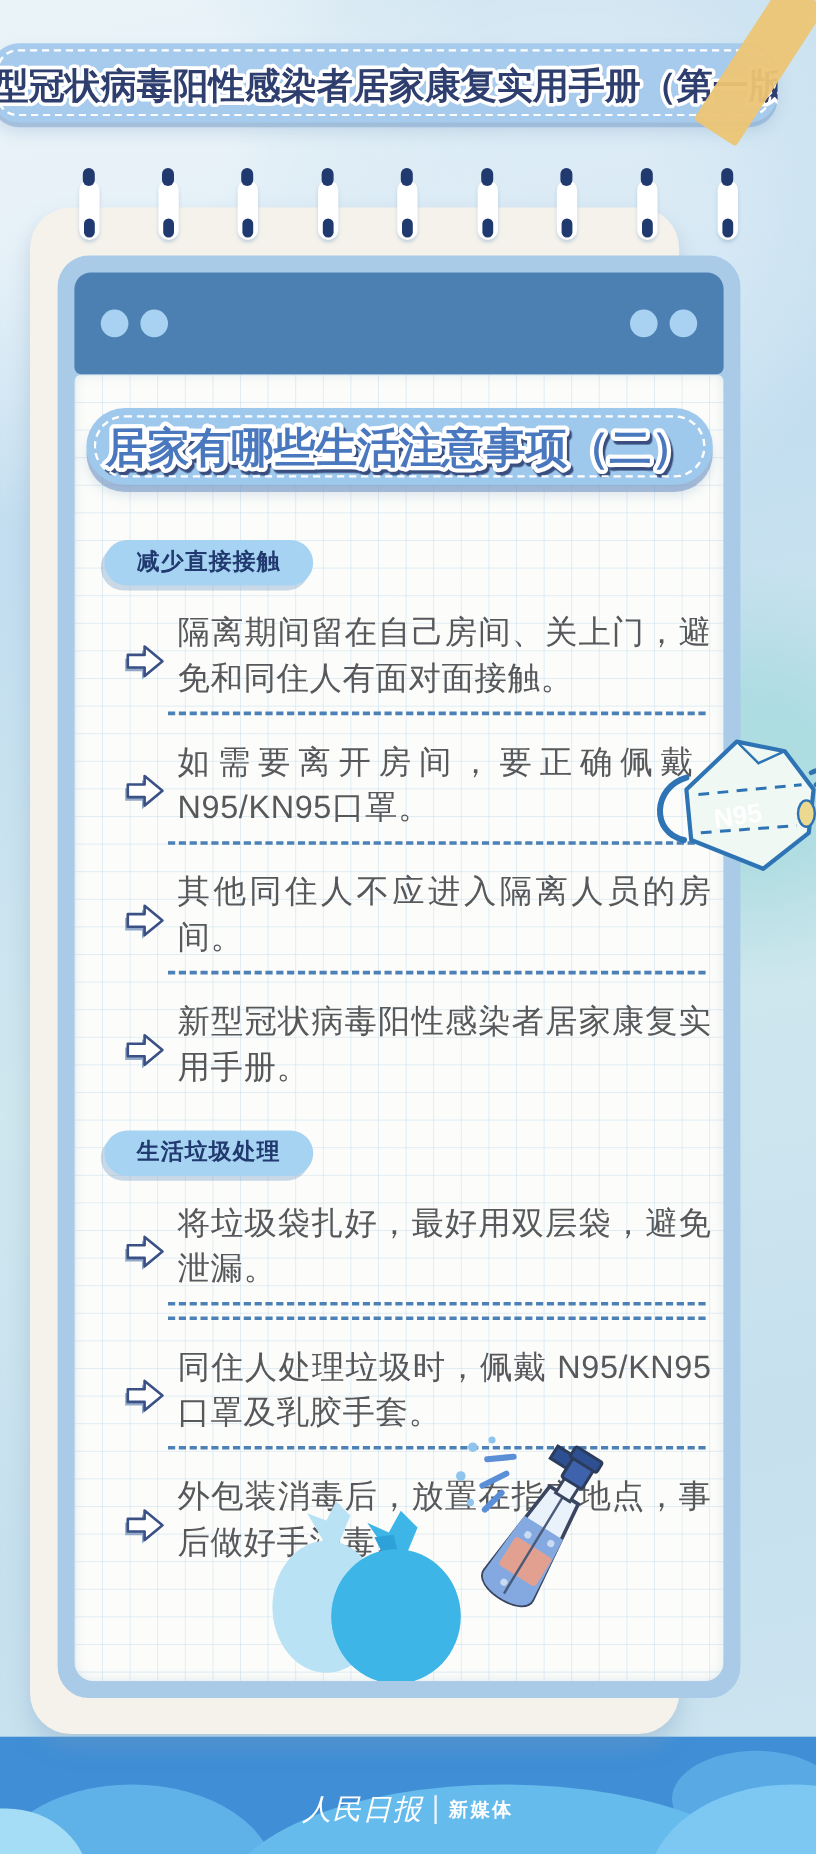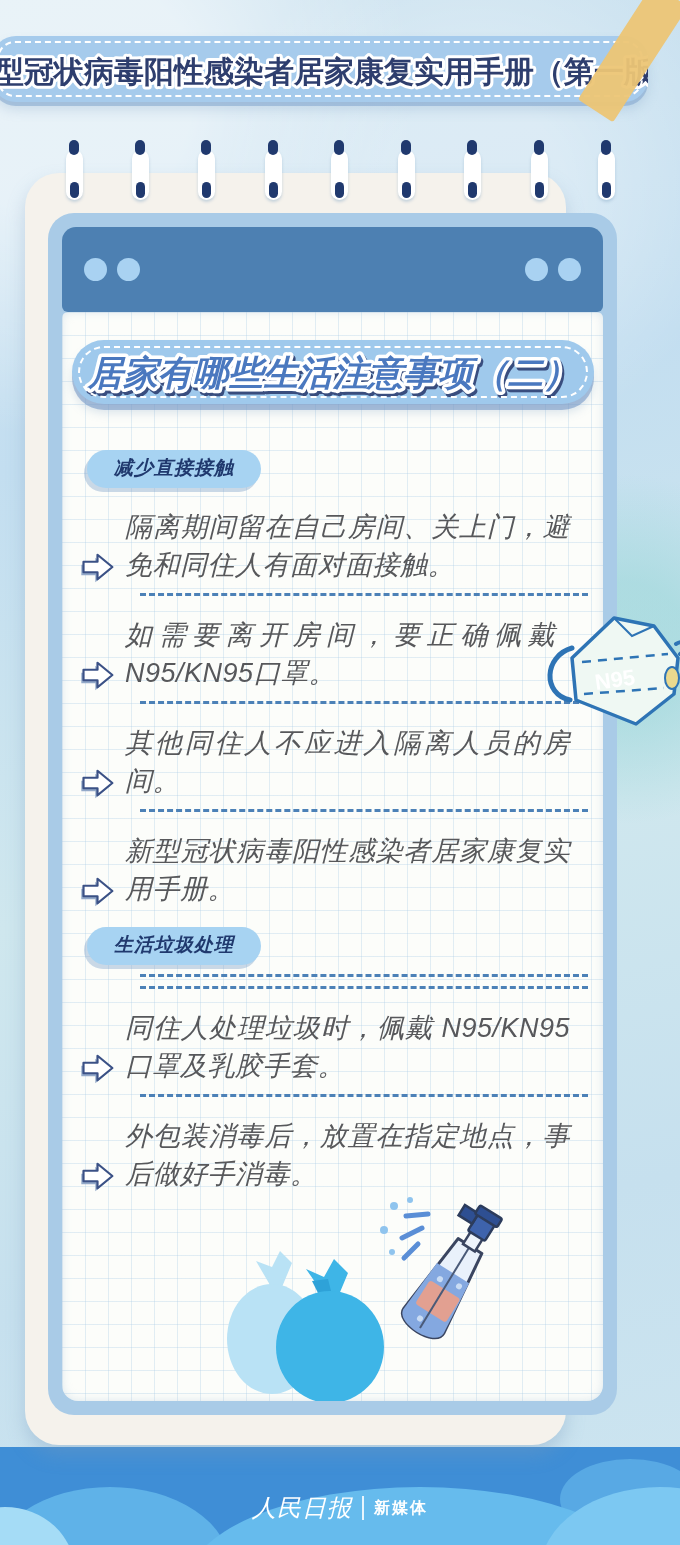--- a/index.html
+++ b/index.html
@@ -18,21 +18,21 @@
   .banner svg{position:absolute;left:0;top:4px;}
   .tape{left:612px;top:-16px;width:42px;height:138px;background:#ecc575;opacity:.95;border-radius:3px;
     transform:rotate(33deg);z-index:3;}
   
   .ring{position:absolute;top:150px;width:17px;height:50px;background:#ffffff;border-radius:9px;z-index:4;
     box-shadow:0 2px 3px rgba(140,170,200,.45);}
   .ring::before{content:"";position:absolute;left:3px;top:-10px;width:10px;height:15px;border-radius:6px;background:#20396e;}
   .ring::after{content:"";position:absolute;left:4px;bottom:2px;width:9px;height:16px;border-radius:5px;background:#20396e;}
   
   .card{left:25px;top:173px;width:541px;height:1272px;background:#f5f2ec;border-radius:34px;z-index:2;
-    box-shadow:0 10px 18px rgba(120,155,190,.35);font-style:italic;}
+    box-shadow:0 10px 18px rgba(120,155,190,.35);}
   .panel{position:absolute;left:23px;top:40px;width:569px;height:1202px;background:#a9cbe7;border-radius:26px;padding:0;}
   .headbar{position:absolute;left:14px;top:14px;width:541px;height:85px;background:#4d80b2;
     border-radius:14px 14px 6px 6px;display:flex;align-items:center;justify-content:space-between;padding:0 22px;box-sizing:border-box;}
   .dots{display:flex;gap:10px;}
   .dot{width:23px;height:23px;border-radius:50%;background:#a9d2f2;}
   .sheet{position:absolute;left:14px;top:99px;width:541px;height:1089px;background:#fcfdfa;
     border-radius:6px 6px 16px 16px;overflow:hidden;
     background-image:
       linear-gradient(rgba(181,210,232,.38) 1px,transparent 1px),
       linear-gradient(90deg,rgba(181,210,232,.38) 1px,transparent 1px);
@@ -40,22 +40,22 @@
     box-shadow:inset 0 0 10px rgba(160,190,215,.35);}
   
   .pill{position:relative;margin:28px auto 0;width:522px;height:64px;background:#9fc9ec;border-radius:32px;
     box-shadow:0 6px 0 rgba(110,145,195,.55),0 9px 10px rgba(120,155,195,.25);}
   .pill::after{content:"";position:absolute;inset:6px;border:2px dashed #ffffff;border-radius:26px;}
   .pill svg{position:absolute;left:0;top:3px;}
   
   .tag{display:inline-block;margin:46px 0 0 25px;background:#a7d3f2;border-radius:22px;padding:5px 27px 7px;
     font-size:19px;font-weight:bold;color:#20396e;letter-spacing:1px;
     box-shadow:-3px 4px 0 rgba(125,160,200,.40);}
-  .tag2{margin-top:19px;text-align:right;}
-  .item{display:flex;gap:10px;padding-left:18px;margin-top:20px;align-items:flex-end;}
+  .tag2{margin-top:34px;text-align:right;}
+  .item{display:flex;gap:10px;padding-left:41px;margin-top:20px;align-items:center;}
   .arrow{flex:0 0 35px;margin-top:9px;}
   .item p{margin:0;width:445px;font-size:27px;line-height:38px;color:#57585b;letter-spacing:.5px;text-align:justify;}
   .sep{height:0;border-top:3px dashed #4c81b7;margin:9px 0 9px 78px;width:448px;}
   
   .maskillo{left:538px;top:598px;width:148px;height:142px;z-index:5;}
   .bags{position:absolute;left:138px;bottom:0;}
   .spray{position:absolute;left:308px;bottom:30px;}
   
   .sea{left:0;top:1447px;width:680px;height:98px;z-index:1;}
   .brand{left:0;top:1492px;width:680px;display:flex;justify-content:center;align-items:center;gap:10px;z-index:3;color:#ffffff;}
@@ -142,20 +142,27 @@
             <path d="M4 11 H20 V3 L37 17 L20 31 V23 H4 Z" fill="#ffffff" stroke="#3b5186" stroke-width="2.5" stroke-linejoin="round"></path>
           </svg>
           <p>新型冠状病毒阳性感染者居家康复实用手册。</p>
         </div>
 
         
         <div class="tag tag2">
           <span>生活垃圾处理</span>
         </div>
 
+        <div class="item">
+          <svg class="arrow" width="35" height="34" viewBox="0 0 40 34">
+            <path d="M4 11 H20 V3 L37 17 L20 31 V23 H4 Z" transform="translate(-2.5,3.5)" fill="#93a9c9"></path>
+            <path d="M4 11 H20 V3 L37 17 L20 31 V23 H4 Z" fill="#ffffff" stroke="#3b5186" stroke-width="2.5" stroke-linejoin="round"></path>
+          </svg>
+          <p>将垃圾袋扎好，最好用双层袋，避免泄漏。</p>
+        </div>
         <div class="sep"></div>
         <div class="sep"></div>
         <div class="item">
           <svg class="arrow" width="35" height="34" viewBox="0 0 40 34">
             <path d="M4 11 H20 V3 L37 17 L20 31 V23 H4 Z" transform="translate(-2.5,3.5)" fill="#93a9c9"></path>
             <path d="M4 11 H20 V3 L37 17 L20 31 V23 H4 Z" fill="#ffffff" stroke="#3b5186" stroke-width="2.5" stroke-linejoin="round"></path>
           </svg>
           <p>同住人处理垃圾时，佩戴 N95/KN95口罩及乳胶手套。</p>
         </div>
         <div class="sep"></div>

